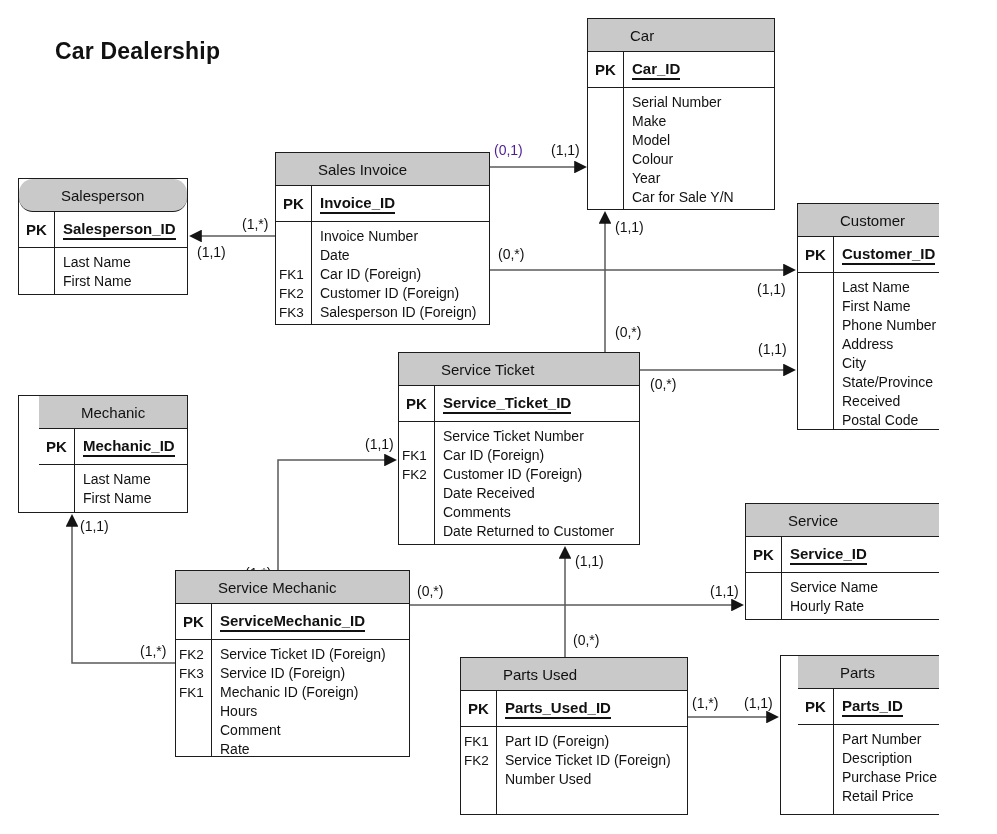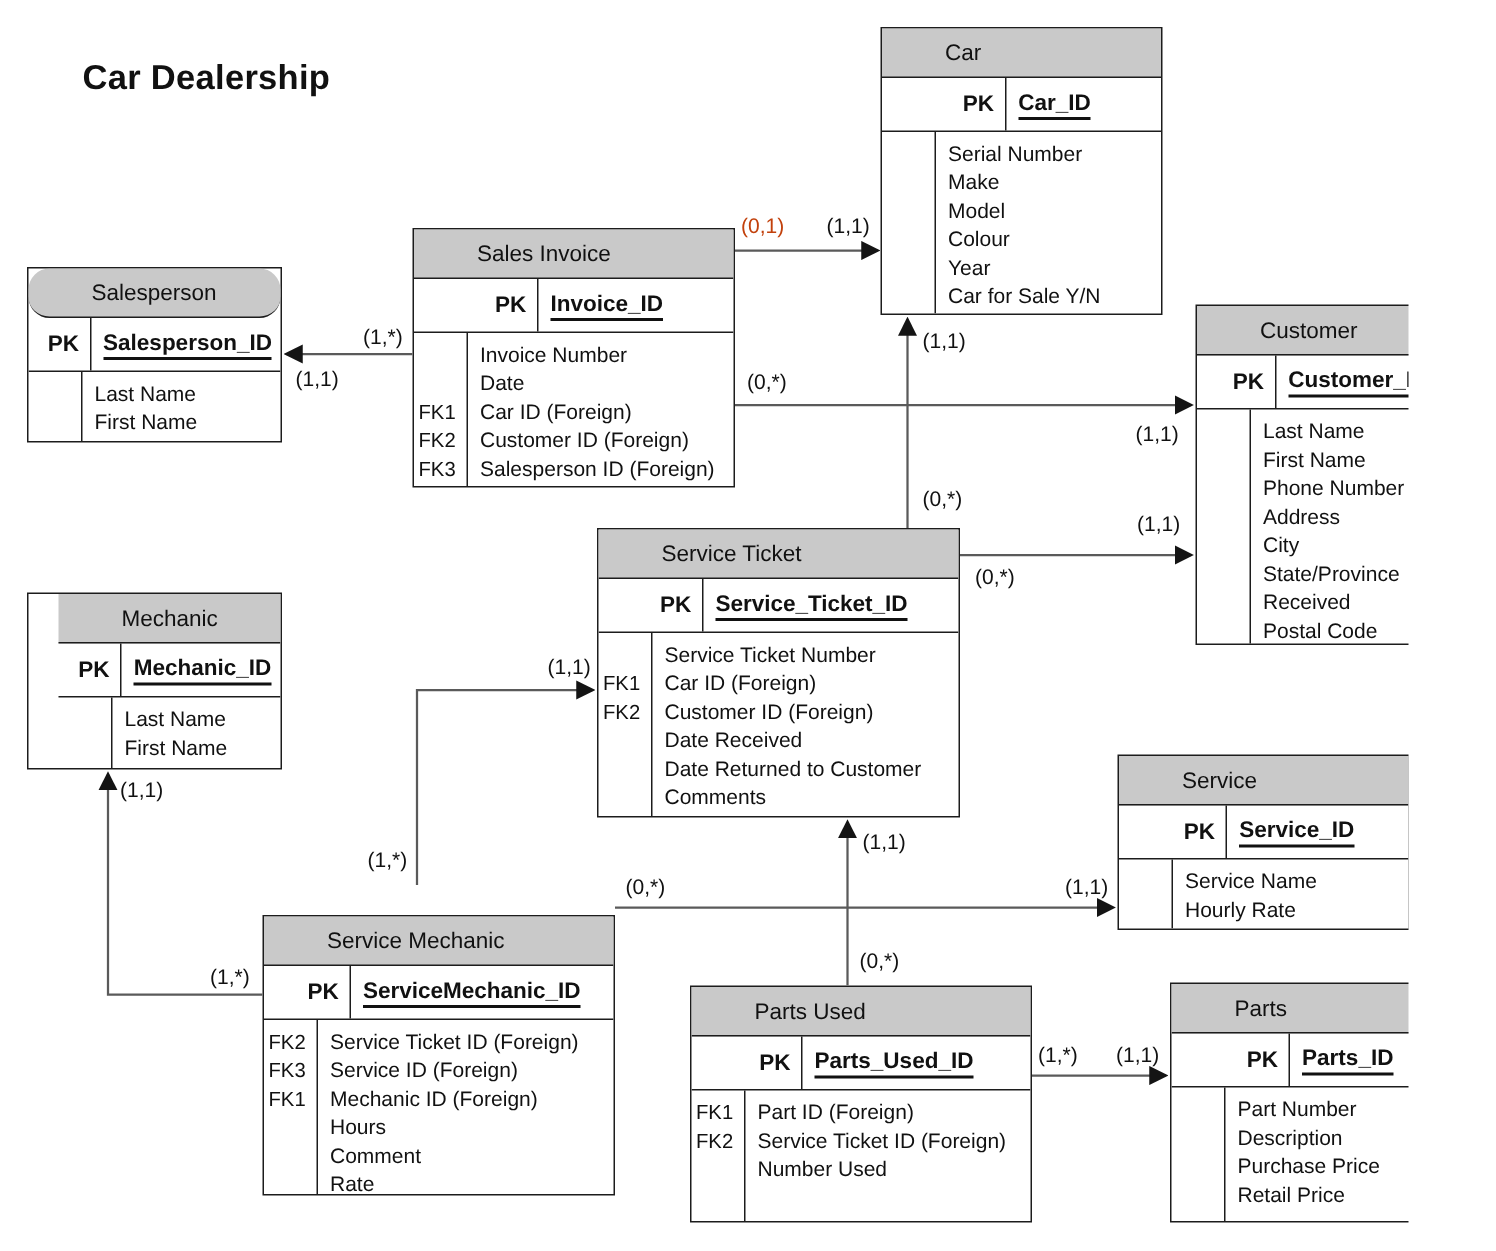--- a/index.html
+++ b/index.html
@@ -3,21 +3,21 @@
 <meta charset="utf-8">
 <style>
   * { margin:0; padding:0; box-sizing:border-box; }
   html,body { background:#ffffff; }
   body { font-family:"Liberation Sans", sans-serif; color:#111; }
   #canvas { position:relative; width:939px; height:834px; background:#fff; overflow:hidden; }
   #lines { position:absolute; left:0; top:0; }
   .page-title { position:absolute; left:55px; top:38px; font-size:23px; font-weight:bold; letter-spacing:.2px; }
   .entity { position:absolute; background:#fff; border:1.6px solid #1c1c1c; display:flex; flex-direction:column; overflow:hidden; }
   .entity-header { height:33px; flex:0 0 33px; border-bottom:1.6px solid #1c1c1c; display:flex; align-items:center; padding-left:42px; font-size:15px; }
-  .pk-row { height:36px; flex:0 0 36px; border-bottom:1.6px solid #1c1c1c; display:flex; align-items:stretch;justify-content:center; }
+  .pk-row { height:36px; flex:0 0 36px; border-bottom:1.6px solid #1c1c1c; display:flex; align-items:stretch; }
   .keycol { width:36px; flex:0 0 36px; border-right:1px solid #1c1c1c; }
   .pk-row .keycol { display:flex; align-items:center; justify-content:center; font-weight:bold; font-size:15px; }
   .pk-name-wrap { display:flex; align-items:center; }
   .pk-name { margin-left:8px; font-weight:bold; font-size:15px; border-bottom:2px solid #111; padding-bottom:1px; white-space:nowrap; }
   .attrs { flex:1; display:flex; align-items:stretch; }
   .attrs .keycol { padding-top:5px; }
   .attrs .keycol span { display:block; height:19px; line-height:19px; font-size:13.5px; padding-left:3px; white-space:nowrap; }
   .attr-names { flex:1; padding:5px 0 0 8px; }
   .attr-names span { display:block; height:19px; line-height:19px; font-size:14px; white-space:nowrap; }
   .card-label { position:absolute; font-size:14px; line-height:16px; white-space:nowrap; }
@@ -37,21 +37,21 @@
       <path d="M490,270 H794" fill="none" stroke="#5a5a5a" stroke-width="1.5" marker-end="url(#arrowhead)"></path>
       <path d="M605,352 V213" fill="none" stroke="#5a5a5a" stroke-width="1.5" marker-end="url(#arrowhead)"></path>
       <path d="M640,370 H794" fill="none" stroke="#5a5a5a" stroke-width="1.5" marker-end="url(#arrowhead)"></path>
       <path d="M278,590 V460 H395" fill="none" stroke="#5a5a5a" stroke-width="1.5" marker-end="url(#arrowhead)"></path>
       <path d="M175,663 H72 V516" fill="none" stroke="#5a5a5a" stroke-width="1.5" marker-end="url(#arrowhead)"></path>
       <path d="M410,605 H742" fill="none" stroke="#5a5a5a" stroke-width="1.5" marker-end="url(#arrowhead)"></path>
       <path d="M565,657 V548" fill="none" stroke="#5a5a5a" stroke-width="1.5" marker-end="url(#arrowhead)"></path>
       <path d="M688,717 H777" fill="none" stroke="#5a5a5a" stroke-width="1.5" marker-end="url(#arrowhead)"></path>
     </svg>
   <div class="page-title">Car Dealership</div>
-<div class="card-label" style="left: 494px; top: 142px; color: #c2410c;">(0,1)</div>
+<div class="card-label" style="left: 494px; top: 142px; color: #4c1d95;">(0,1)</div>
     <div class="card-label" style="left: 551px; top: 142px; color: rgb(17, 17, 17);">(1,1)</div>
     <div class="card-label" style="left: 242px; top: 216px; color: rgb(17, 17, 17);">(1,*)</div>
     <div class="card-label" style="left: 197px; top: 244px; color: rgb(17, 17, 17);">(1,1)</div>
     <div class="card-label" style="left: 498px; top: 246px; color: rgb(17, 17, 17);">(0,*)</div>
     <div class="card-label" style="left: 757px; top: 281px; color: rgb(17, 17, 17);">(1,1)</div>
     <div class="card-label" style="left: 615px; top: 219px; color: rgb(17, 17, 17);">(1,1)</div>
     <div class="card-label" style="left: 615px; top: 324px; color: rgb(17, 17, 17);">(0,*)</div>
     <div class="card-label" style="left: 758px; top: 341px; color: rgb(17, 17, 17);">(1,1)</div>
     <div class="card-label" style="left: 650px; top: 376px; color: rgb(17, 17, 17);">(0,*)</div>
     <div class="card-label" style="left: 245px; top: 565px; color: rgb(17, 17, 17);">(1,*)</div>
@@ -200,22 +200,22 @@
           <span>FK2</span>
           <span>&nbsp;</span>
           <span>&nbsp;</span>
           <span>&nbsp;</span>
         </div>
         <div class="attr-names">
           <span>Service Ticket Number</span>
           <span>Car ID (Foreign)</span>
           <span>Customer ID (Foreign)</span>
           <span>Date Received</span>
+          <span>Comments</span>
           <span>Date Returned to Customer</span>
-          <span>Comments</span>
         </div>
       </div>
     </div>
     <div class="entity" style="left: 745px; top: 503px; width: 195px; height: 117px; border-color: rgb(28, 28, 28);">
       <div class="entity-header" style="background: rgb(201, 201, 201);">Service</div>
       <div class="pk-row">
         <div class="keycol">PK</div>
         <div class="pk-name-wrap">
           <span class="pk-name">Service_ID</span>
         </div>
@@ -224,21 +224,21 @@
         <div class="keycol">
           <span>&nbsp;</span>
           <span>&nbsp;</span>
         </div>
         <div class="attr-names">
           <span>Service Name</span>
           <span>Hourly Rate</span>
         </div>
       </div>
     </div>
-    <div class="entity" style="left: 175px; top: 610px; width: 235px; height: 187px; border-color: rgb(28, 28, 28);">
+    <div class="entity" style="left: 175px; top: 570px; width: 235px; height: 187px; border-color: rgb(28, 28, 28);">
       <div class="entity-header" style="background: rgb(201, 201, 201);">Service Mechanic</div>
       <div class="pk-row">
         <div class="keycol">PK</div>
         <div class="pk-name-wrap">
           <span class="pk-name">ServiceMechanic_ID</span>
         </div>
       </div>
       <div class="attrs">
         <div class="keycol">
           <span>FK2</span>
@@ -273,21 +273,21 @@
           <span>&nbsp;</span>
           <span>&nbsp;</span>
         </div>
         <div class="attr-names">
           <span>Part ID (Foreign)</span>
           <span>Service Ticket ID (Foreign)</span>
           <span>Number Used</span>
         </div>
       </div>
     </div>
-    <div class="entity" style="left: 780px; top: 655px; width: 193px; height: 160px; border-color: rgb(28, 28, 28);">
+    <div class="entity" style="left: 780px; top: 655px; width: 193px; height: 160px; border-color: rgb(28, 28, 28); padding-left: 17px;">
       <div class="entity-header" style="background: rgb(201, 201, 201);">Parts</div>
       <div class="pk-row">
         <div class="keycol">PK</div>
         <div class="pk-name-wrap">
           <span class="pk-name">Parts_ID</span>
         </div>
       </div>
       <div class="attrs">
         <div class="keycol">
           <span>&nbsp;</span>

